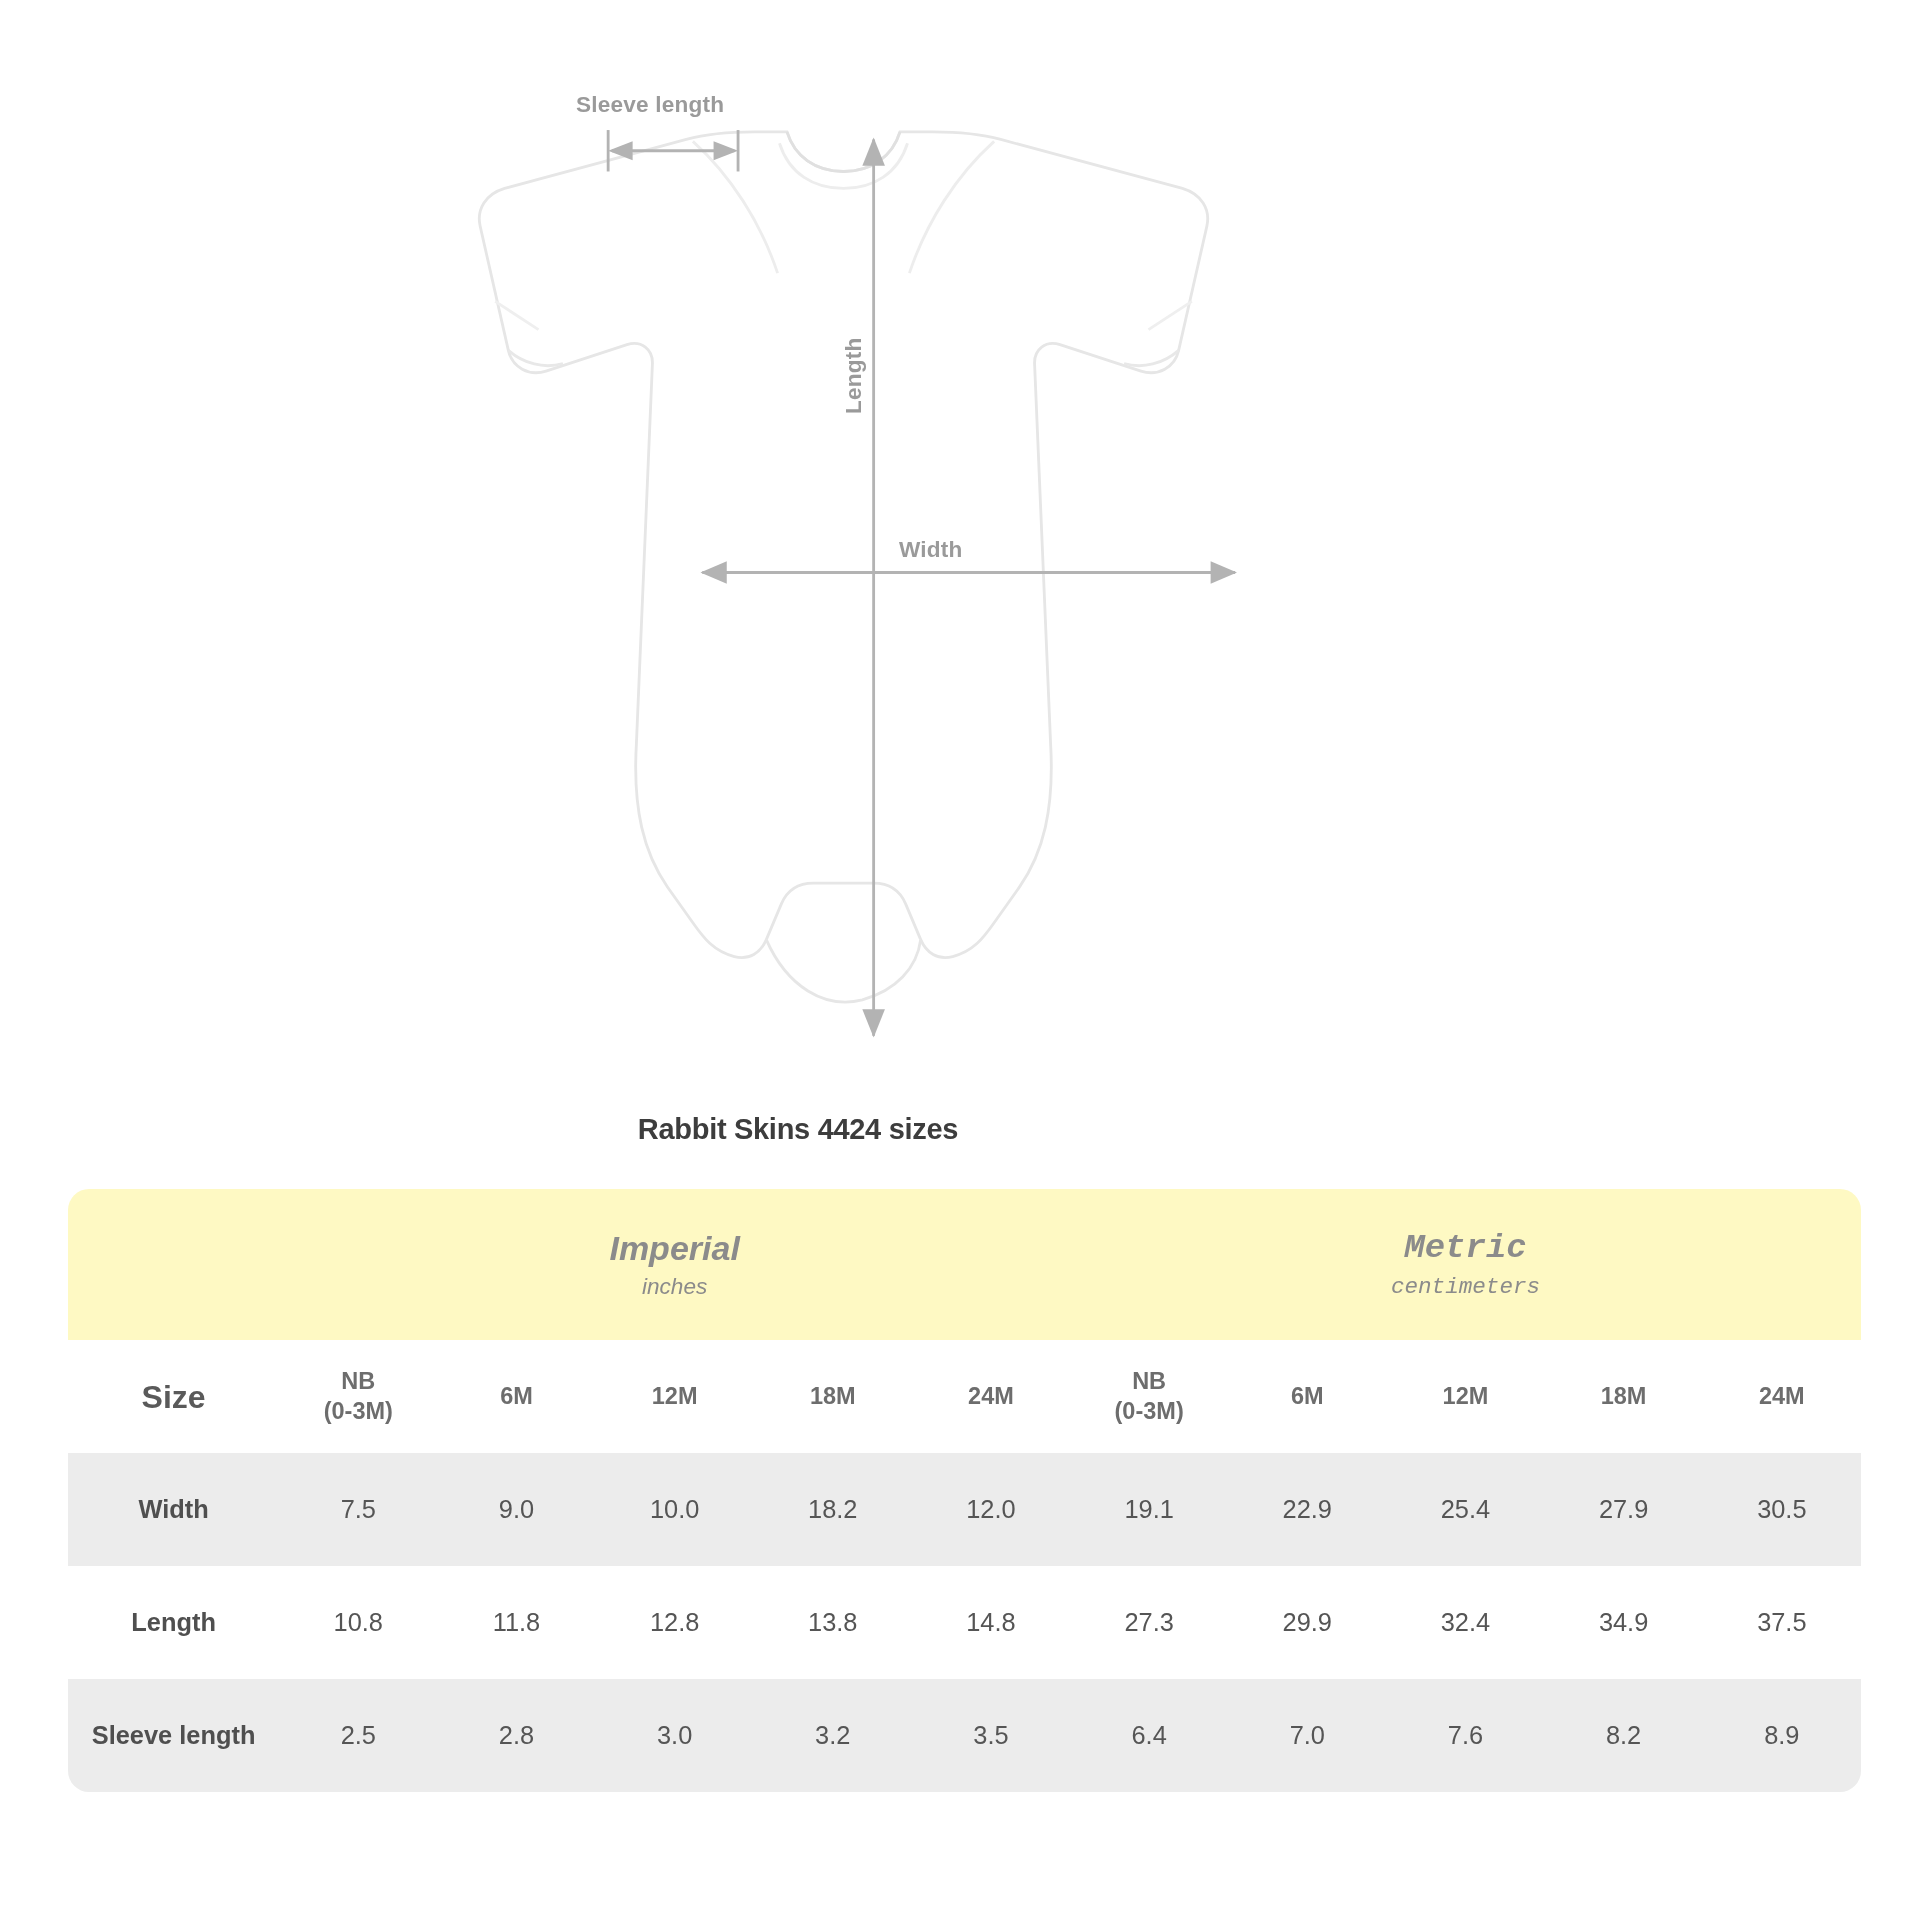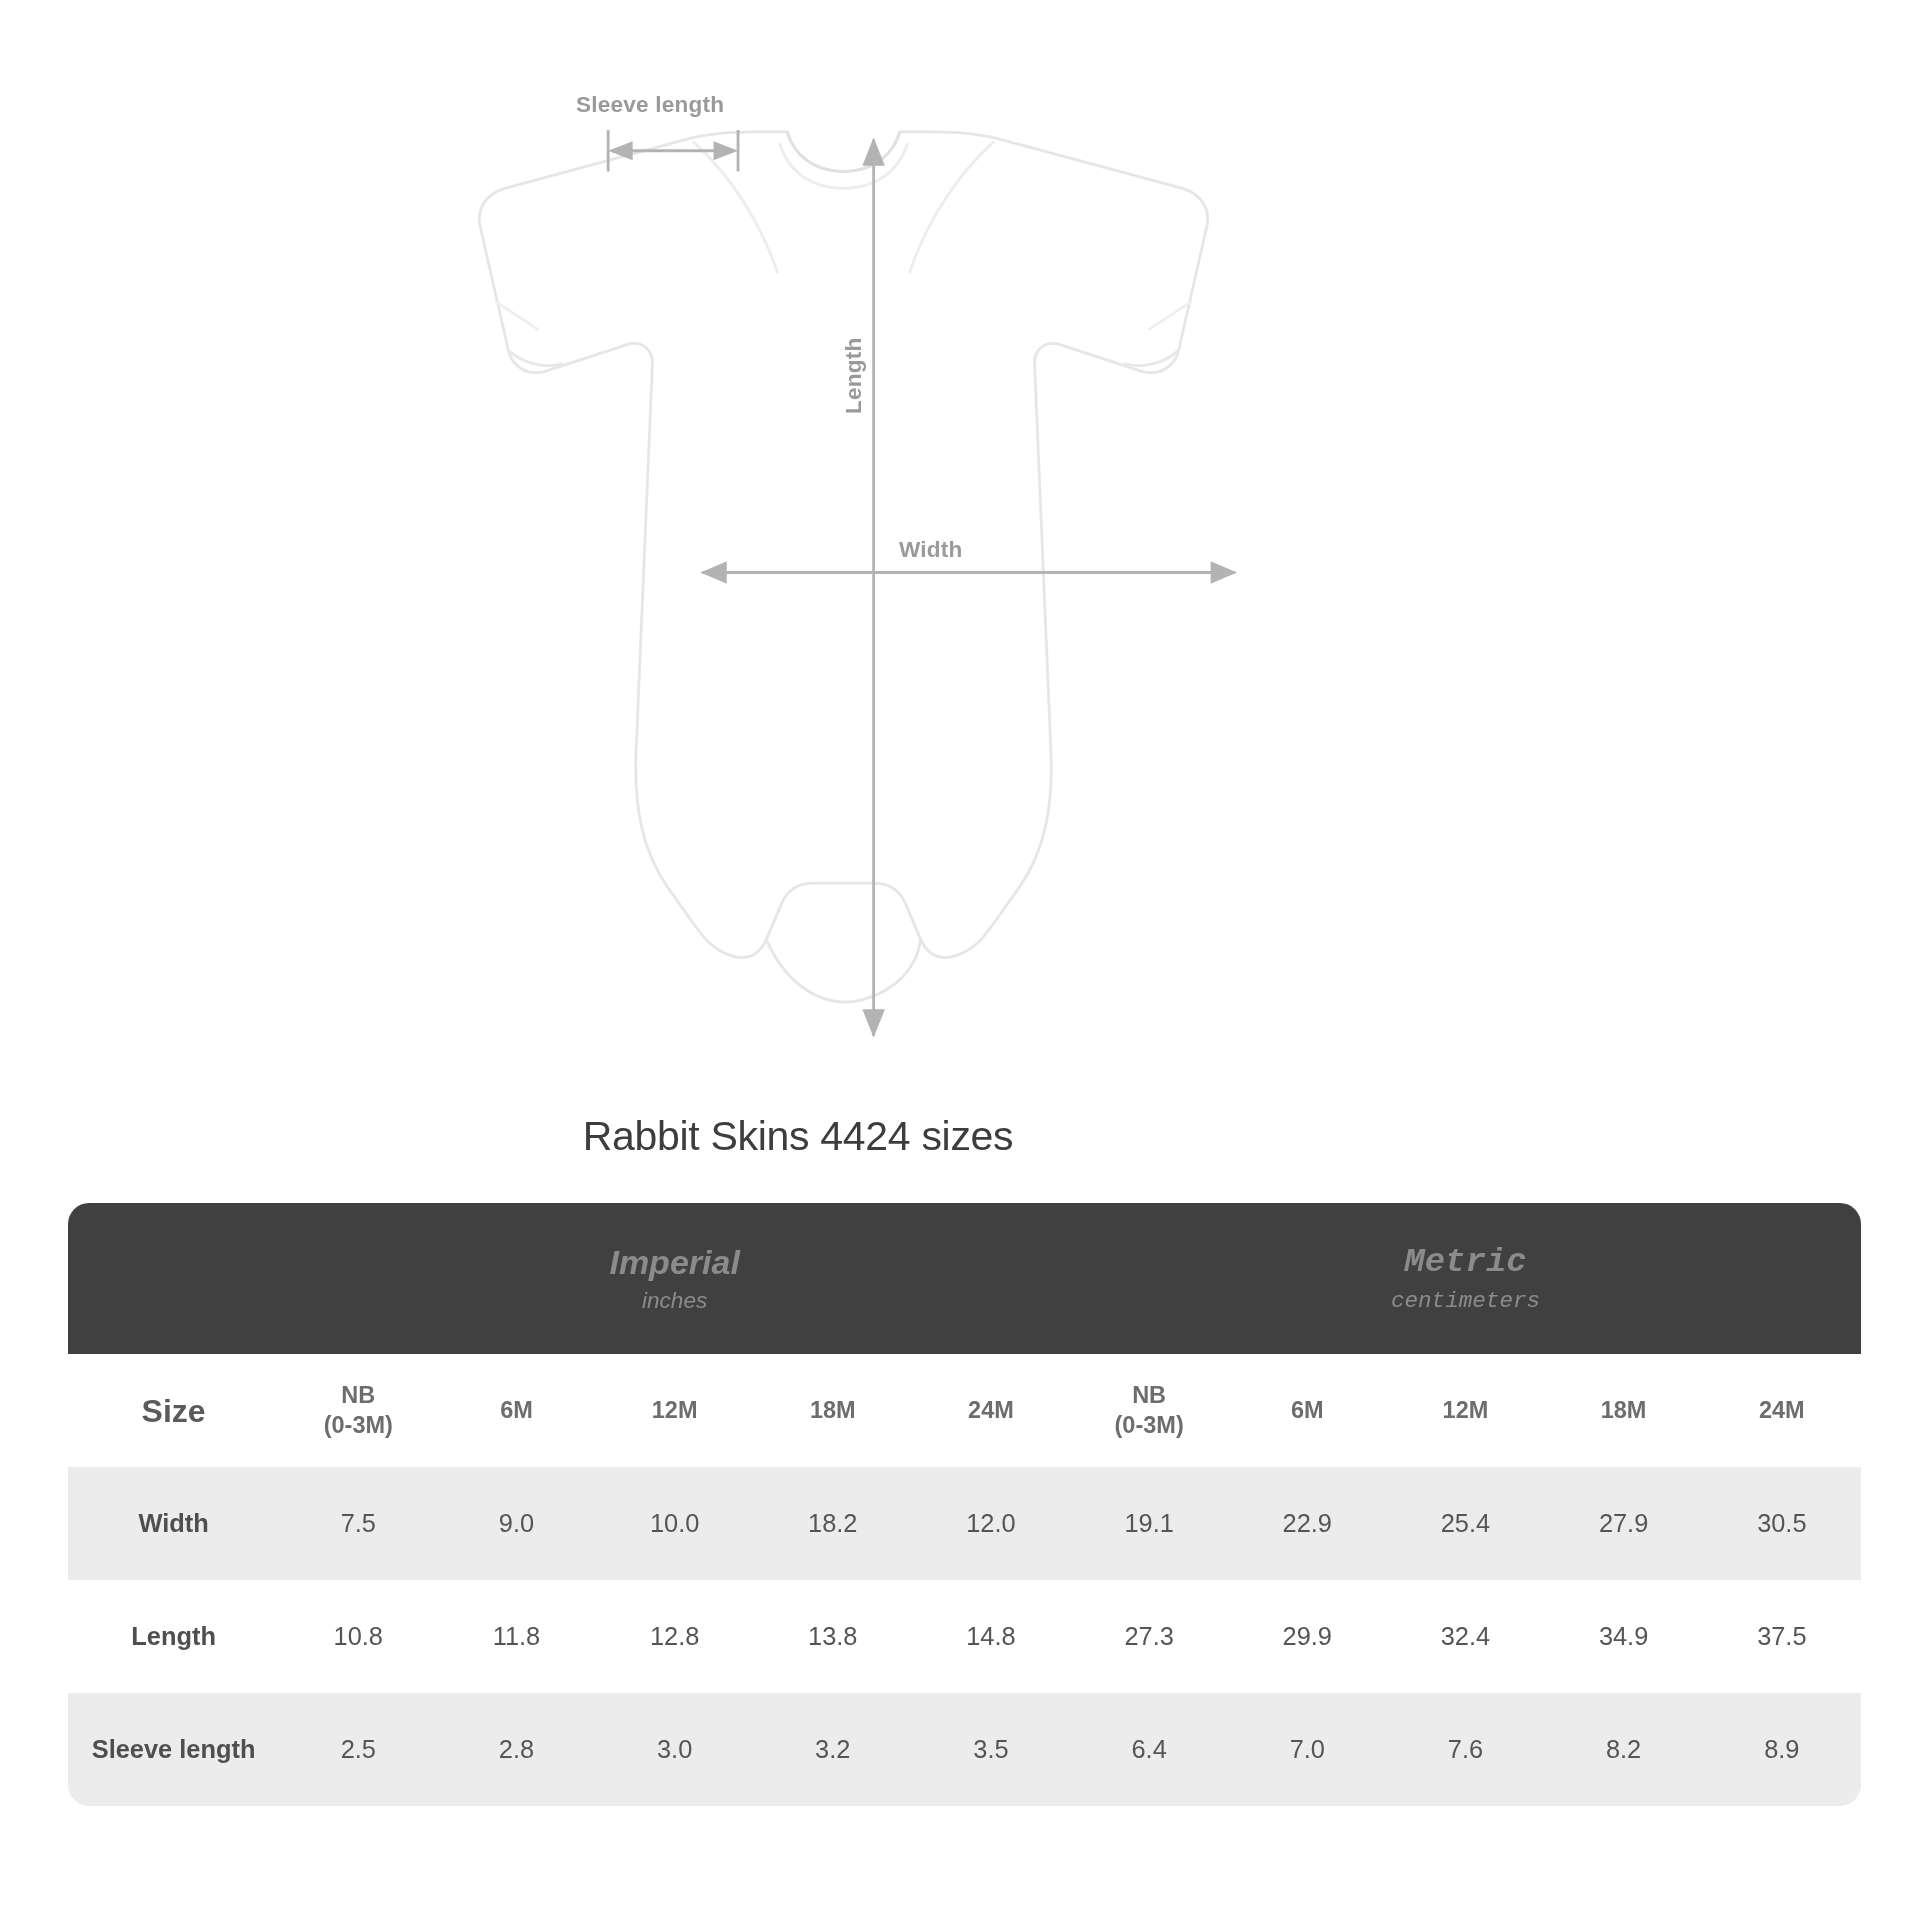--- a/index.html
+++ b/index.html
@@ -48,22 +48,22 @@
     transform: rotate(-90deg);
     transform-origin: left top;
   }
 
   
   .title-block {
     text-align: center;
     margin-top: 9.4px;
   }
   .chart-title {
-    font-size: 41px;
-    font-weight: normal;
+    font-size: 29px;
+    font-weight: bold;
     color: #3d3d3d;
     margin: 16px;
     letter-spacing: -0.3px;
   }
   .chart-note {
     font-size: 22.6px;
     font-style: italic;
     color: #8b8b8b;
     margin-top: 22.6px;
   }
@@ -84,21 +84,21 @@
     vertical-align: middle;
   }
   
   .shell-top-left  { border-top-left-radius: 21px; }
   .shell-top-right { border-top-right-radius: 21px; font-family: Liberation Mono, monospace; }
   .shell-bot-left  { border-bottom-left-radius: 21px; }
   .shell-bot-right { border-bottom-right-radius: 21px; }
 
   .unit-cell {
     height: 149px;
-    background: #404040;
+    background: #fef9c3;
     margin-top: 12px;
   }
   .unit-name {
     font-size: 34px;
     font-style: italic;
     font-weight: bold;
     color: #8b8b8b;
     line-height: 1.15;
   }
   .unit-sub {

